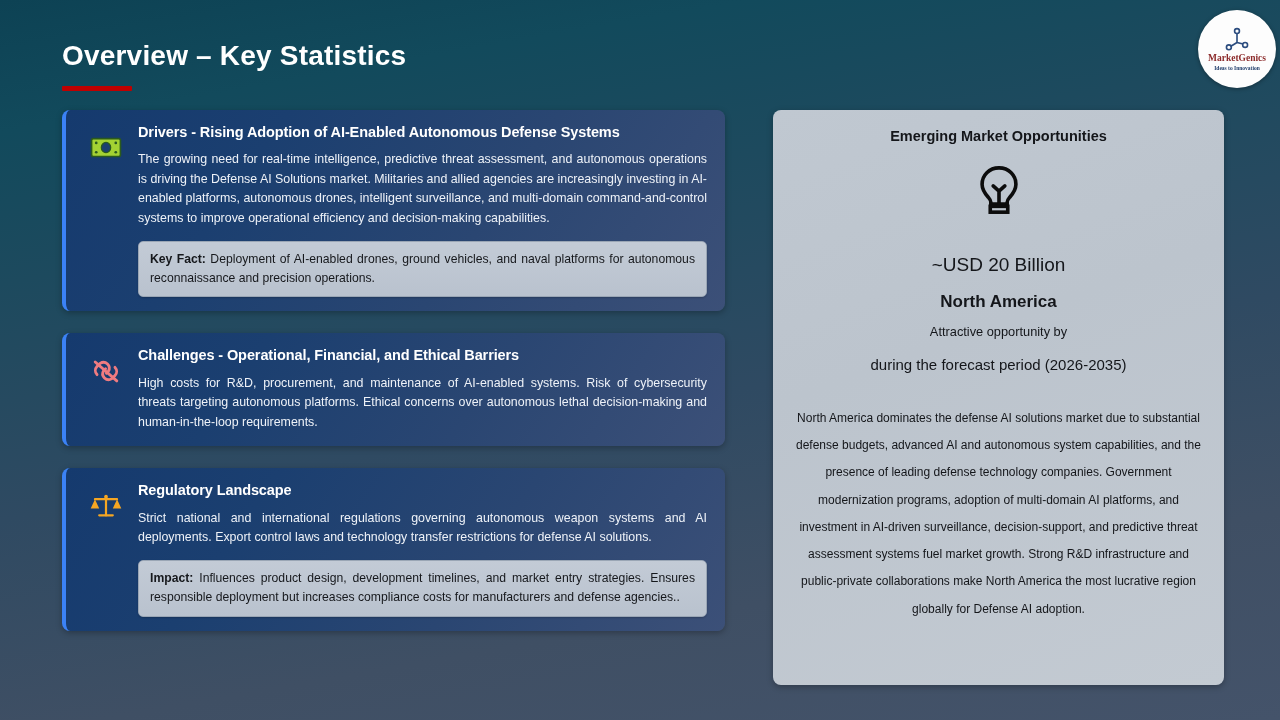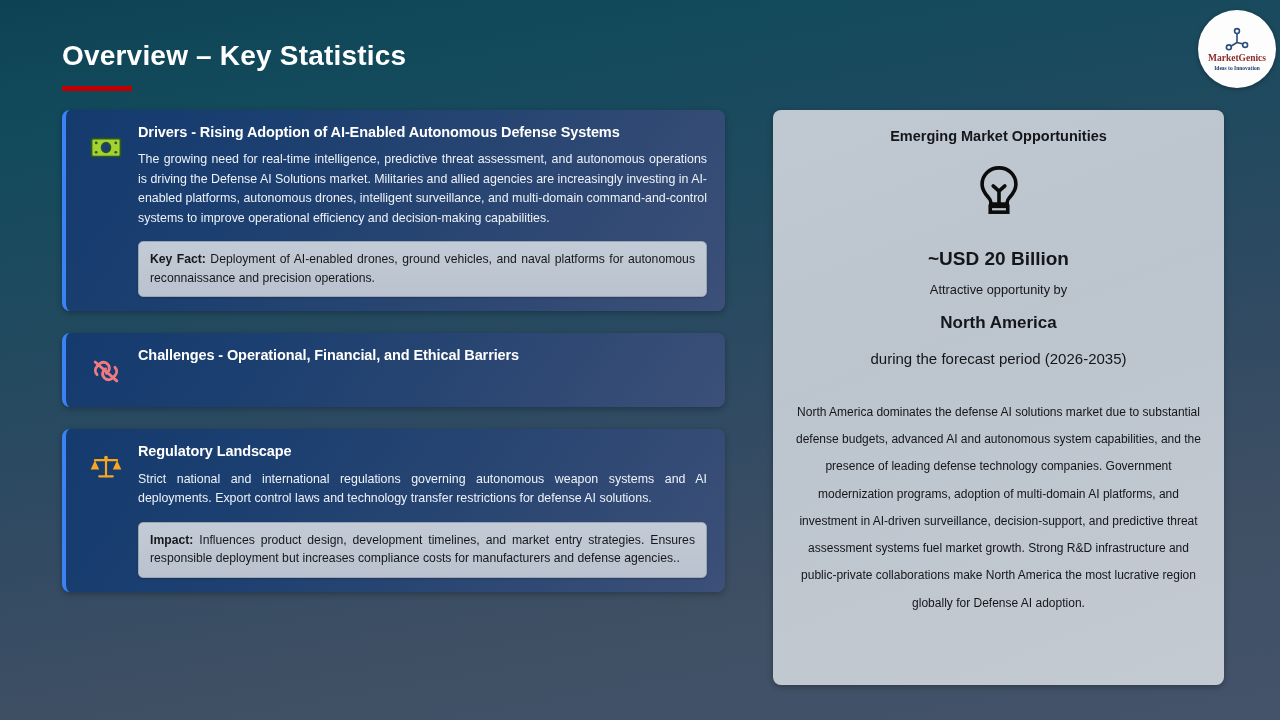--- a/index.html
+++ b/index.html
@@ -89,21 +89,21 @@
     width:451px; height:575px;
     background: linear-gradient(160deg, #c0c8d1 0%, #bcc4cd 40%, #c3cad2 100%);
     border-radius:8px;
     box-shadow:0 2px 6px rgba(0,0,0,.28);
     padding:14px 12px 10px 12px;
     text-align:center;
     color:#14161a;
   }
   #rp-title { font-size:14.5px; font-weight:bold; margin-top:4px; }
   #rp-bulb { margin:18px auto 10px auto; width:56px; height:56px; }
-  #rp-value { font-size:19px; font-weight:bold; margin-top:16px; }
+  #rp-value { font-size:19px; font-weight:normal; margin-top:22px; }
   #rp-sub1 { font-size:12.8px; margin-top:12px; }
   #rp-region { font-size:17px; font-weight:bold; margin-top:16px; }
   #rp-sub2 { font-size:15px; margin-top:17px; }
   #rp-para {
     font-size:12px; line-height:2.27; margin-top:32px;
     padding:0 5px; text-align:center; color:#14161a;
   }
 </style>
 </head>
 <body>
@@ -154,20 +154,21 @@
         <svg viewBox="0 0 40 40" width="36" height="36">
           <g fill="none" stroke="#ef7b80" stroke-width="3.2" stroke-linecap="round">
             <path d="M10 24 a6.5 6.5 0 0 1 0 -9 l3.5 -3.5 a6.5 6.5 0 0 1 9 9 l-2 2"></path>
             <path d="M30 16 a6.5 6.5 0 0 1 0 9 l-3.5 3.5 a6.5 6.5 0 0 1 -9 -9 l2 -2"></path>
             <path d="M8 10 L32 31"></path>
           </g>
         </svg>
       </div>
       <div class="card-body">
         <div class="card-title">Challenges - Operational, Financial, and Ethical Barriers</div>
+        <div class="card-text">High costs for R&amp;D, procurement, and maintenance of AI-enabled systems. Risk of cybersecurity threats targeting autonomous platforms. Ethical concerns over autonomous lethal decision-making and human-in-the-loop requirements.</div>
       </div>
     </div>
   </div>
 
   <div class="card">
     <div class="card-inner">
       <div class="card-icon">
         <svg viewBox="0 0 40 40" width="34" height="34">
           <g stroke="#f5a623" stroke-width="2.6" fill="none" stroke-linecap="round">
             <path d="M20 9 L20 31"></path>
@@ -192,17 +193,17 @@
 </div>
 
 <div id="right-panel">
   <div id="rp-title">Emerging Market Opportunities</div>
   <svg id="rp-bulb" viewBox="0 0 48 48">
     <path d="M24 5 C15.5 5 9.5 11.4 9.5 19 c0 5.3 3.1 8.7 5.4 11.3 1.4 1.6 2.1 2.6 2.1 4.2 l0 1.5 l14 0 l0 -1.5 c0 -1.6 0.7 -2.6 2.1 -4.2 2.3 -2.6 5.4 -6 5.4 -11.3 C38.5 11.4 32.5 5 24 5 Z" fill="none" stroke="#0c0c0c" stroke-width="3.1"></path>
     <path d="M24 36 L24 25 M24 25 L19 20.5 M24 25 L29 20.5" fill="none" stroke="#0c0c0c" stroke-width="3.1" stroke-linecap="round"></path>
     <rect x="16.5" y="38" width="15" height="5" fill="none" stroke="#0c0c0c" stroke-width="3.1"></rect>
   </svg>
   <div id="rp-value">~USD 20 Billion</div>
+  <div id="rp-region">North America</div>
   <div id="rp-sub1">Attractive opportunity  by</div>
-  <div id="rp-region">North America</div>
   <div id="rp-sub2">during the forecast period (2026-2035)</div>
   <div id="rp-para">North America dominates the defense AI solutions market due to substantial defense budgets, advanced AI and autonomous system capabilities, and the presence of leading defense technology companies. Government modernization programs, adoption of multi-domain AI platforms, and investment in AI-driven surveillance, decision-support, and predictive threat assessment systems fuel market growth. Strong R&amp;D infrastructure and public-private collaborations make North America the most lucrative region globally for Defense AI adoption.</div>
 </div>
 
 </body></html>

